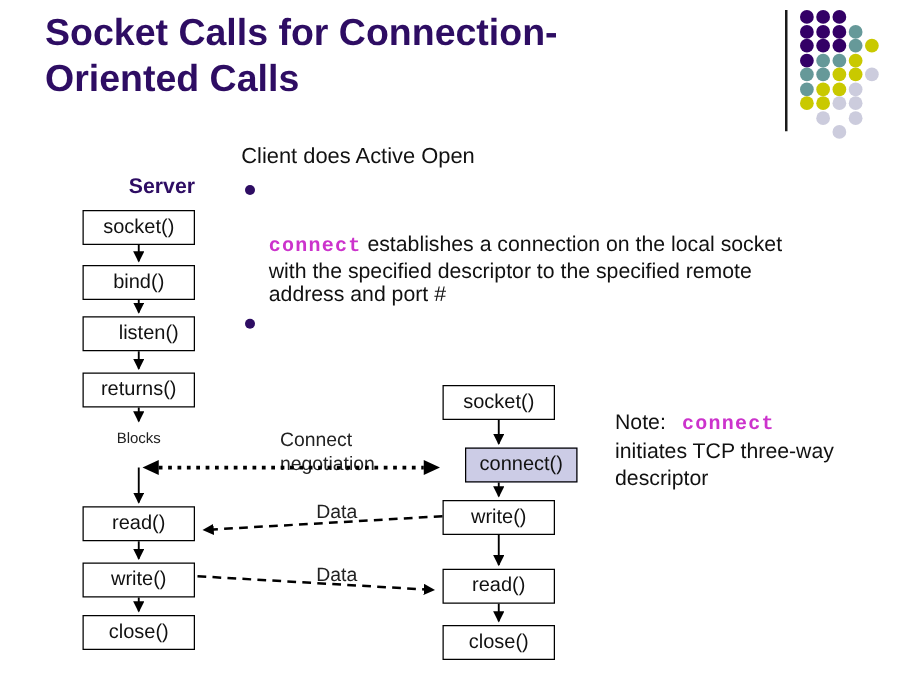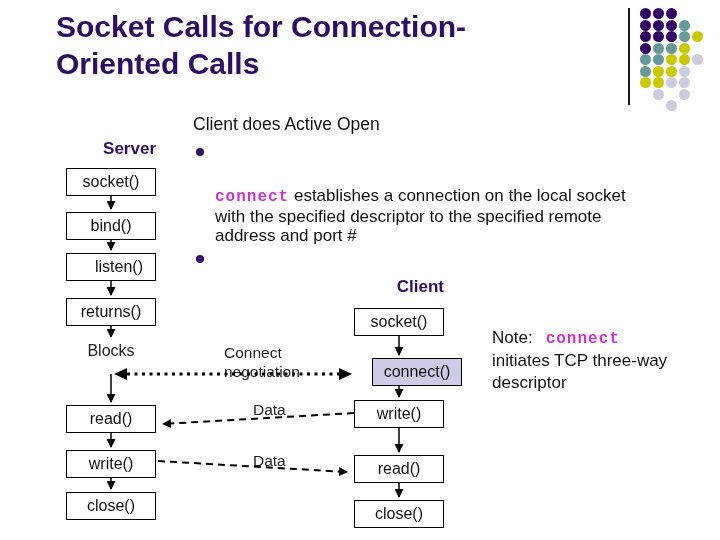--- a/index.html
+++ b/index.html
@@ -1,20 +1,20 @@
 <!DOCTYPE html>
 <html><head>
 <meta charset="utf-8">
 <style>
   html,body{margin:0;padding:0;background:#fff;}
   .slide{position:relative;width:720px;height:540px;background:#ffffff;
          font-family:"Liberation Sans",sans-serif;overflow:hidden;}
 
   
-  .title{position:absolute;left:56px;top:8px;font-size:30px;font-weight:bold;
+  .title{position:absolute;left:36px;top:8px;font-size:30px;font-weight:bold;
          color:#2e0d63;line-height:37px;}
 
   
   .vrule{position:absolute;left:628px;top:8px;width:2px;height:97px;background:#1a1a1a;}
   .dots{position:absolute;left:640px;top:8px;width:72px;height:104px;}
   .dot{position:absolute;width:11px;height:11px;border-radius:50%;}
 
   
   .content{position:absolute;left:193px;top:114px;width:515px;color:#111;}
   .heading{font-size:17.5px;margin-bottom:5px;}
@@ -100,37 +100,36 @@
         <span>with the specified descriptor to the specified remote</span><br>
         <span>address and port #</span>
       </div>
     </div>
     <div class="bullet">
       <span class="bdot"></span>
     </div>
   </div>
 
   <div class="collabel" style="left:66px;top:139px;">Server</div>
-  <div class="collabel" style="left:354px;top:277px;">Client</div>
 
   <div class="box" style="left:66px;top:168px;">socket()</div>
   <div class="box" style="left:66px;top:212px;">bind()</div>
   <div class="box" style="left:66px;top:253px;padding-left:16px;">listen()</div>
   <div class="box" style="left:66px;top:298px;">returns()</div>
   <div class="box" style="left:66px;top:405px;">read()</div>
   <div class="box" style="left:66px;top:450px;">write()</div>
   <div class="box" style="left:66px;top:492px;">close()</div>
 
   <div class="box" style="left:354px;top:308px;">socket()</div>
   <div class="box filled" style="left:372px;top:358px;">connect()</div>
   <div class="box" style="left:354px;top:400px;">write()</div>
   <div class="box" style="left:354px;top:455px;">read()</div>
   <div class="box" style="left:354px;top:500px;">close()</div>
 
-  <div class="small-label" style="left:66px;top:341px;width:90px;text-align:center;font-size:16px;">Blocks</div>
+  <div class="small-label" style="left:66px;top:341px;width:90px;text-align:center;font-size:12px;">Blocks</div>
   <div class="small-label" style="left:224px;top:343px;">
     <span>Connect</span><br>
     <span>negotiation</span>
   </div>
   <div class="small-label" style="left:253px;top:400px;">Data</div>
   <div class="small-label" style="left:253px;top:451px;">Data</div>
 
   <div class="note">
     <span>Note:</span><span class="mono">connect</span><br>
     <span>initiates TCP three-way</span><br>

